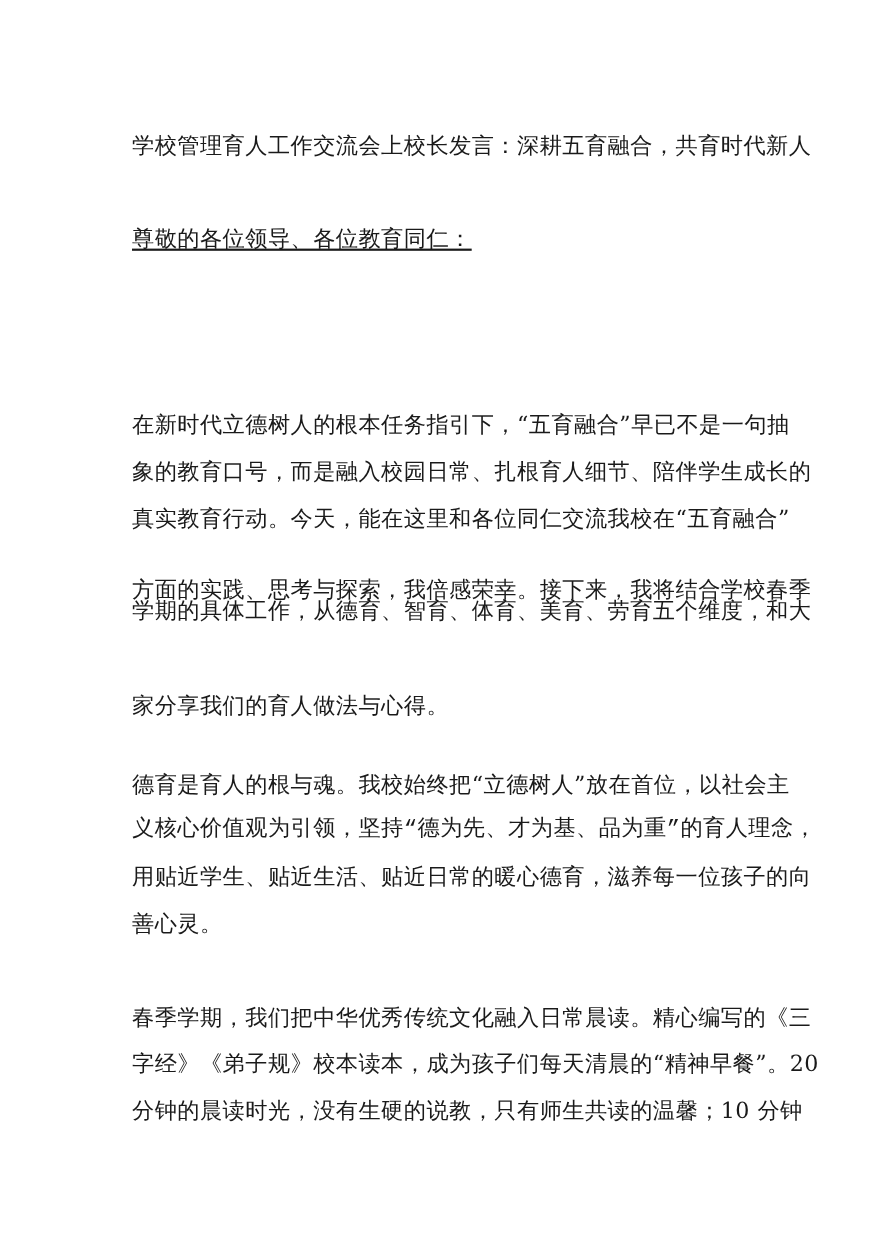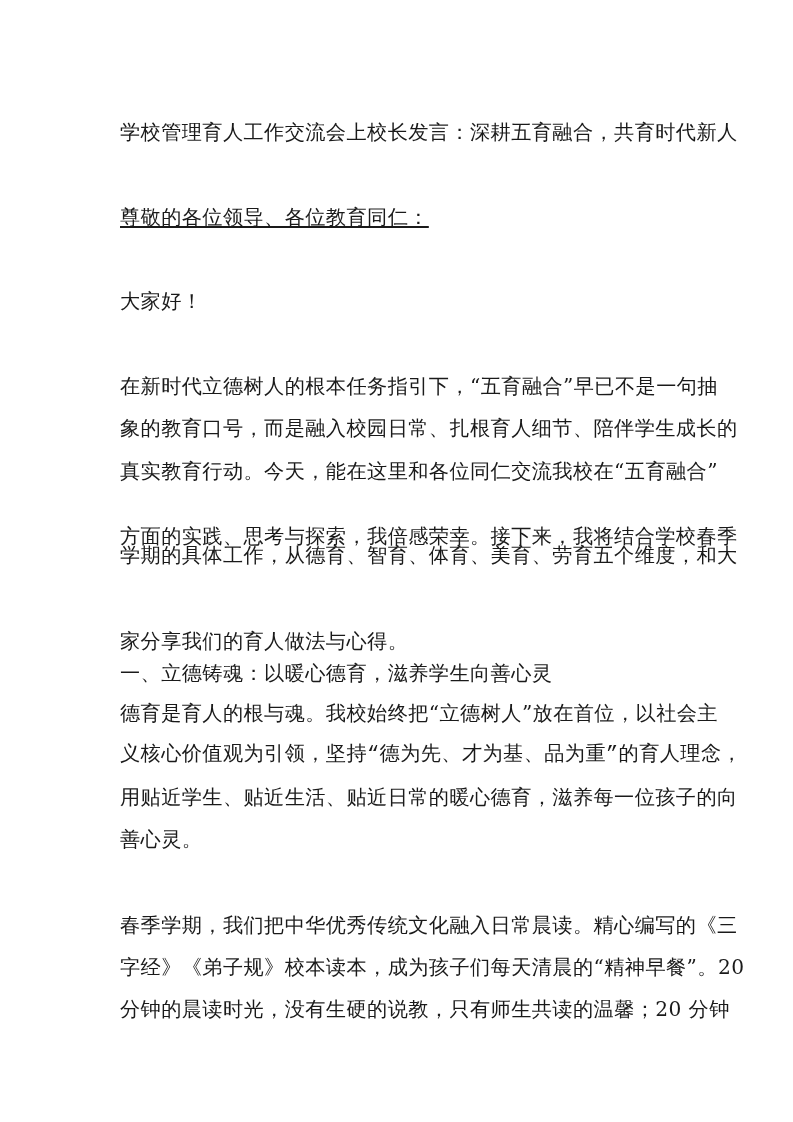--- a/index.html
+++ b/index.html
@@ -35,39 +35,37 @@
   </style>
 </head>
 <body>
 
 <div class="page">
 
   <div class="line" style="top:102px;">学校管理育人工作交流会上校长发言：深耕五育融合，共育时代新人</div>
 
   <div class="line" style="top:187px;text-decoration:underline;">尊敬的各位领导、各位教育同仁：</div>
 
-  <div class="line" style="top:271px;">大家好！</div>
 
   <div>
     <div class="line" style="top:356px;">在新时代立德树人的根本任务指引下，“五育融合”早已不是一句抽</div>
     <div class="line" style="top:398px;text-align:center;">象的教育口号，而是融入校园日常、扎根育人细节、陪伴学生成长的</div>
     <div class="line" style="top:441px;">真实教育行动。今天，能在这里和各位同仁交流我校在“五育融合”</div>
     <div class="line" style="top:483px;margin-top:23px;">方面的实践、思考与探索，我倍感荣幸。接下来，我将结合学校春季</div>
     <div class="line" style="top:525px;">学期的具体工作，从德育、智育、体育、美育、劳育五个维度，和大</div>
     <div class="line" style="top:567px;margin-top:44px;">家分享我们的育人做法与心得。</div>
   </div>
 
-  <div class="line" style="top:643px;">一、立德铸魂：以暖心德育，滋养学生向善心灵</div>
 
   <div>
     <div class="line" style="top:683px;">德育是育人的根与魂。我校始终把“立德树人”放在首位，以社会主</div>
     <div class="line" style="top:725px;font-family:Liberation Mono, monospace;">义核心价值观为引领，坚持“德为先、才为基、品为重”的育人理念，</div>
     <div class="line" style="top:767px;">用贴近学生、贴近生活、贴近日常的暖心德育，滋养每一位孩子的向</div>
     <div class="line" style="top:809px;">善心灵。</div>
   </div>
 
   <div>
     <div class="line" style="top:895px;">春季学期，我们把中华优秀传统文化融入日常晨读。精心编写的《三</div>
     <div class="line" style="top:937px;">字经》《弟子规》校本读本，成为孩子们每天清晨的“精神早餐”。20</div>
-    <div class="line" style="top:979px;">分钟的晨读时光，没有生硬的说教，只有师生共读的温馨；20 分钟</div>
+    <div class="line" style="top:979px;">分钟的晨读时光，没有生硬的说教，只有师生共读的温馨；10 分钟</div>
   </div>
 
 </div>
 
 </body></html>

